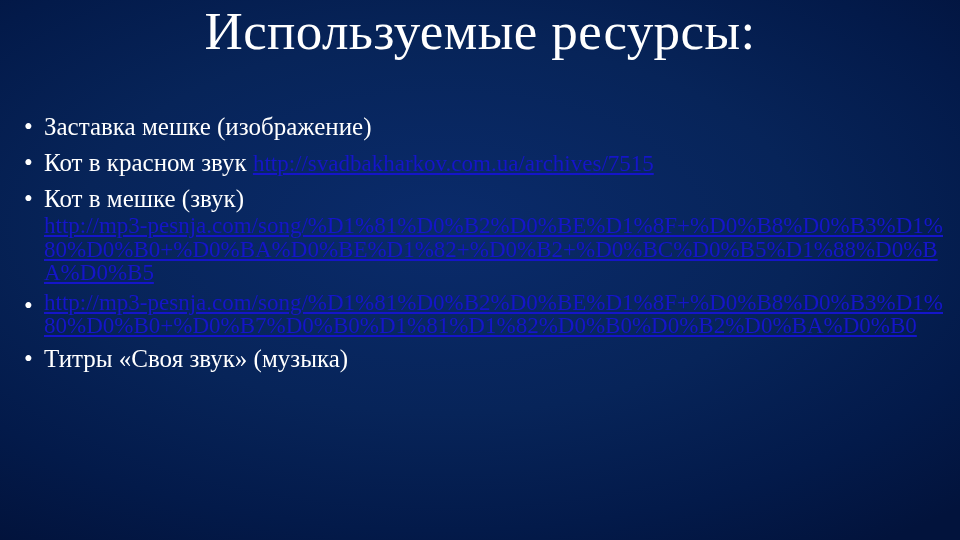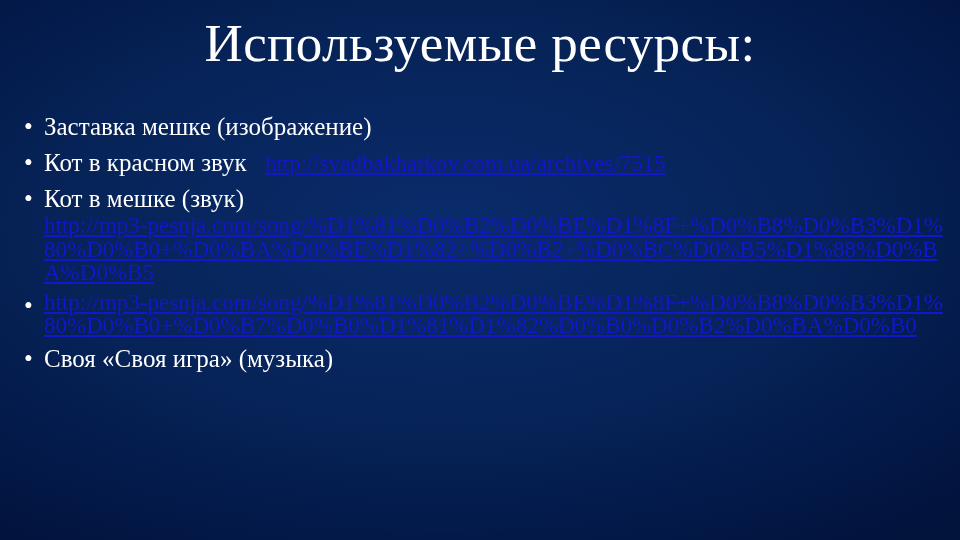--- a/index.html
+++ b/index.html
@@ -18,21 +18,21 @@
     width: 960px;
     height: 540px;
     box-sizing: border-box;
     background:
       radial-gradient(ellipse 78% 72% at 46% 42%, #0a2b6b 0%, #072459 48%, #031a4a 78%, #02133c 100%);
     overflow: hidden;
   }
   #slide-title {
     position: absolute;
     left: 0;
-    top: 12px;
+    top: 0;
     width: 960px;
     text-align: center;
     color: #ffffff;
     font-size: 53px;
     line-height: 1.18;
     font-weight: normal;
     letter-spacing: 0.4px;
     white-space: nowrap;
   }
   #body-block {
@@ -71,21 +71,20 @@
     word-break: break-all;
     overflow-wrap: anywhere;
     cursor: pointer;
   }
   .inline-link {
     color: #1515c9;
     text-decoration: underline;
     text-decoration-color: #1515c9;
     font-size: 23px;
     cursor: pointer;
-    margin-left: 12px;
   }
   .inline-row {
     color: #ffffff;
     font-size: 25px;
     line-height: 30px;
     white-space: nowrap;
   }
   .gap-2 { height: 5px; }
   .gap-3 { height: 4px; }
 </style>
@@ -122,17 +121,17 @@
 
     <div class="bullet-item">
       <span class="bullet-marker">•</span>
       <span class="bullet-link">http://mp3-pesnja.com/song/%D1%81%D0%B2%D0%BE%D1%8F+%D0%B8%D0%B3%D1%80%D0%B0+%D0%B7%D0%B0%D1%81%D1%82%D0%B0%D0%B2%D0%BA%D0%B0</span>
     </div>
 
     <div class="gap-2"></div>
 
     <div class="bullet-item">
       <span class="bullet-marker">•</span>
-      <span class="bullet-text">Своя «Своя игра» (музыка)</span>
+      <span class="bullet-text">Титры «Своя звук» (музыка)</span>
     </div>
 
   </div>
 </div>
 
 </body></html>

